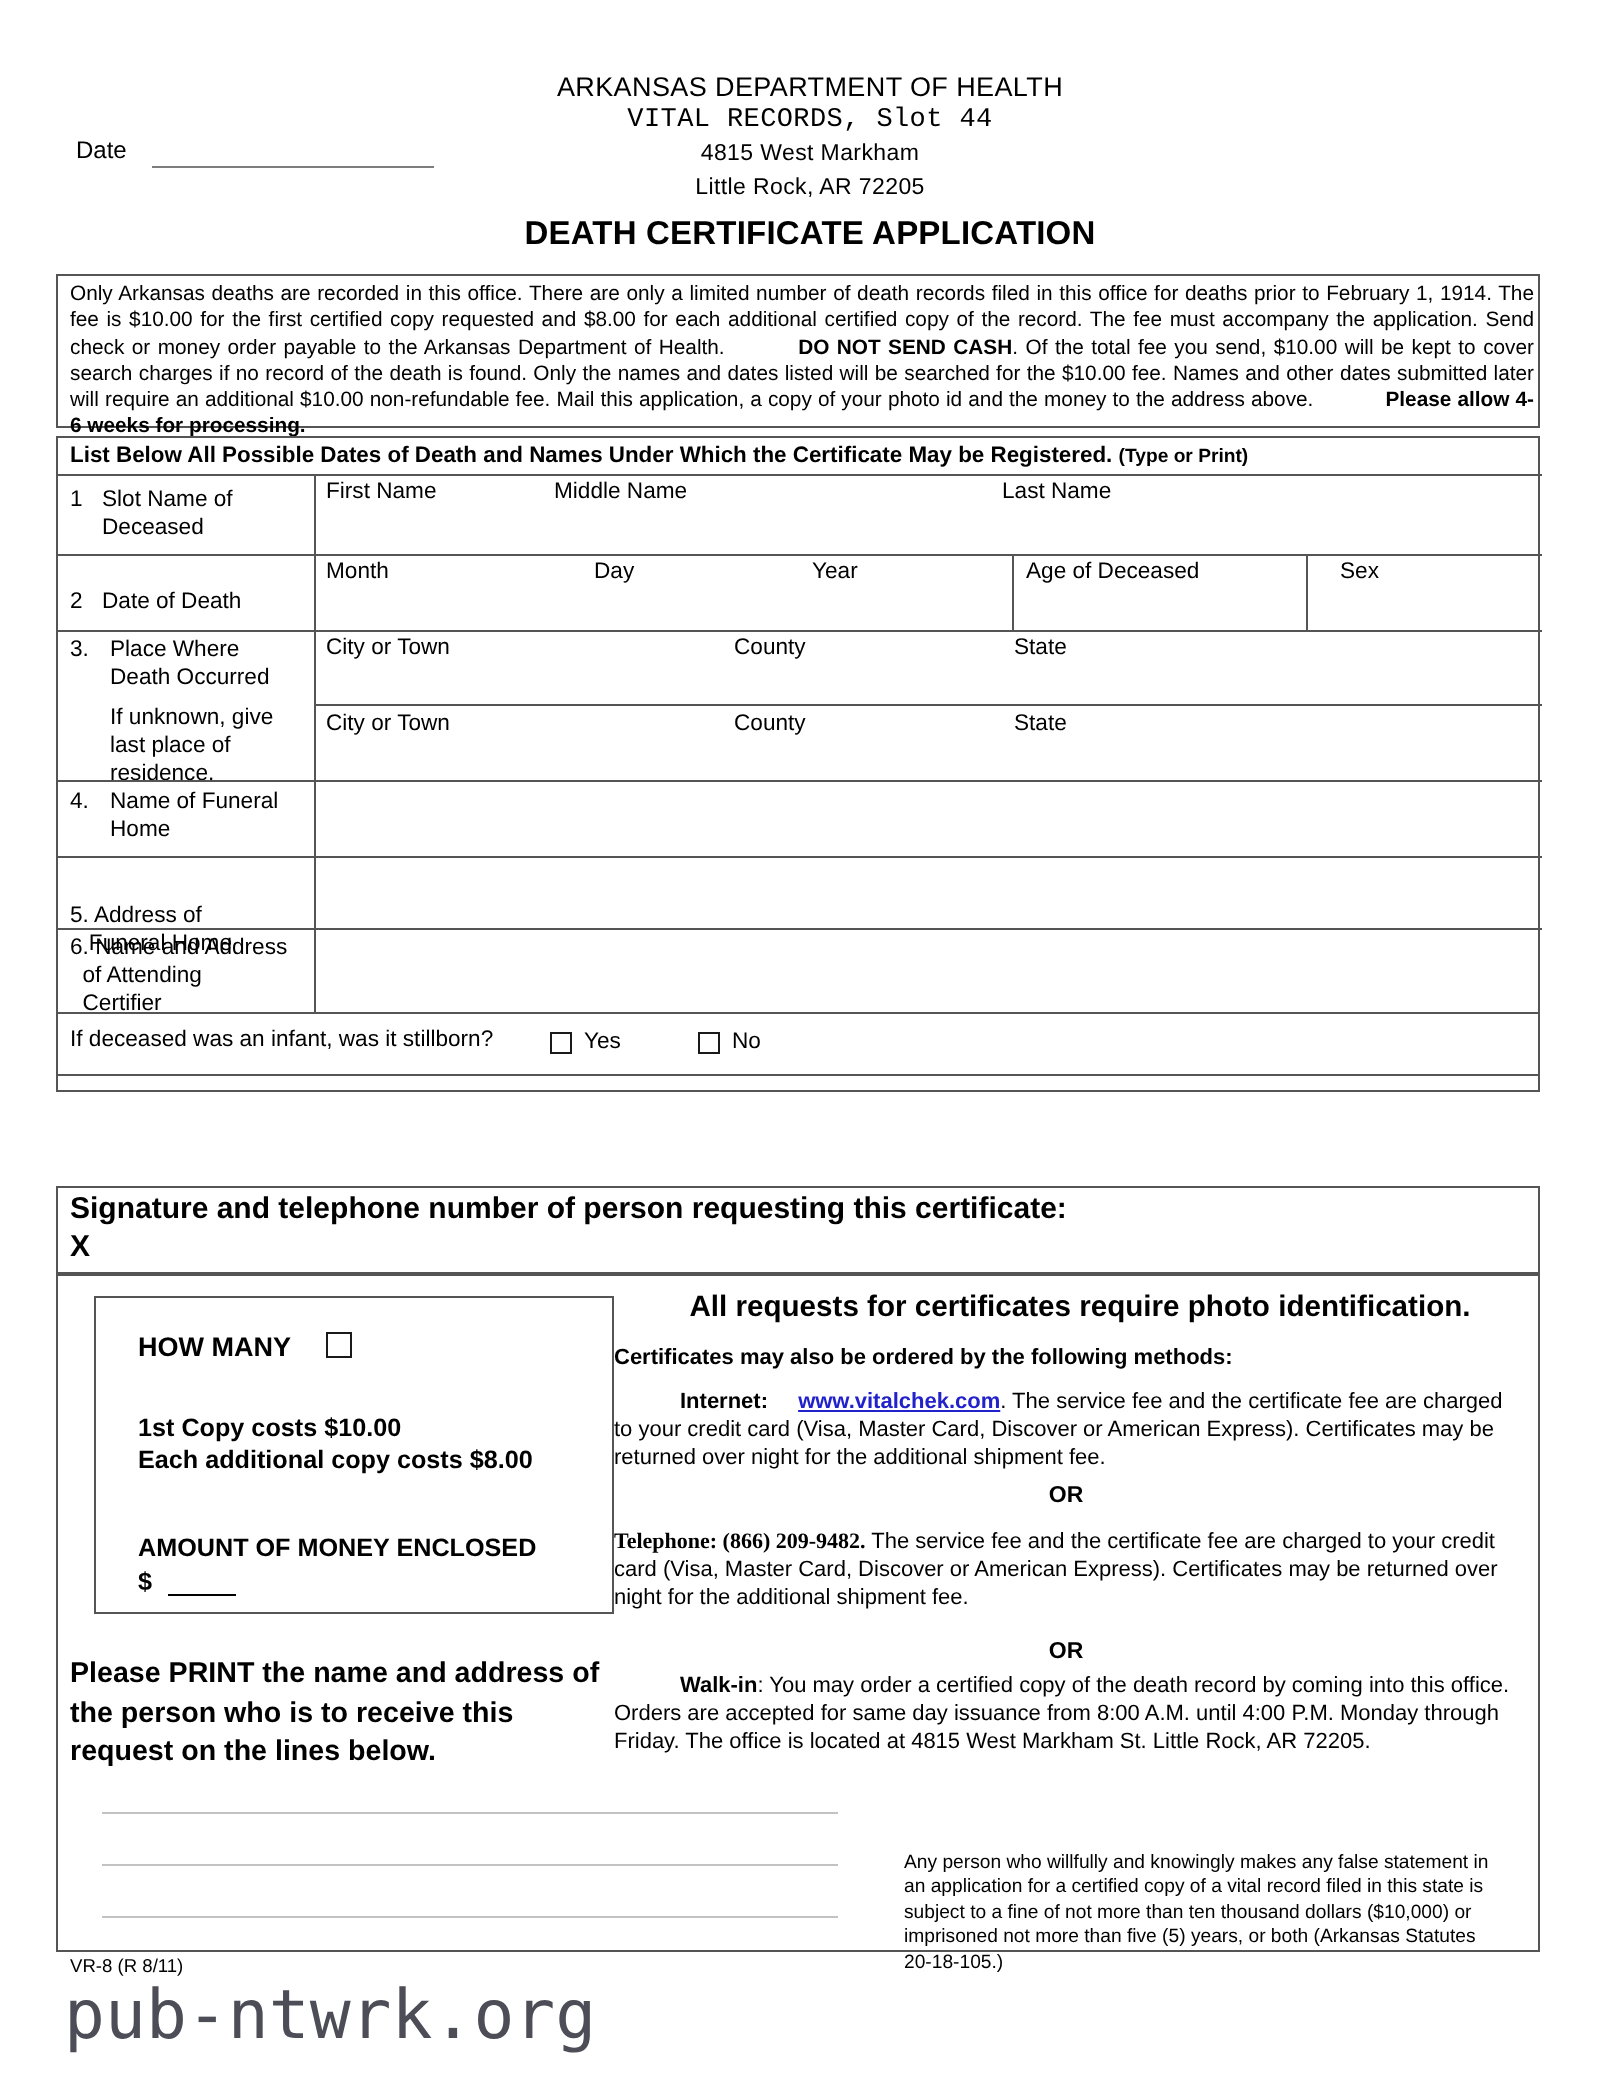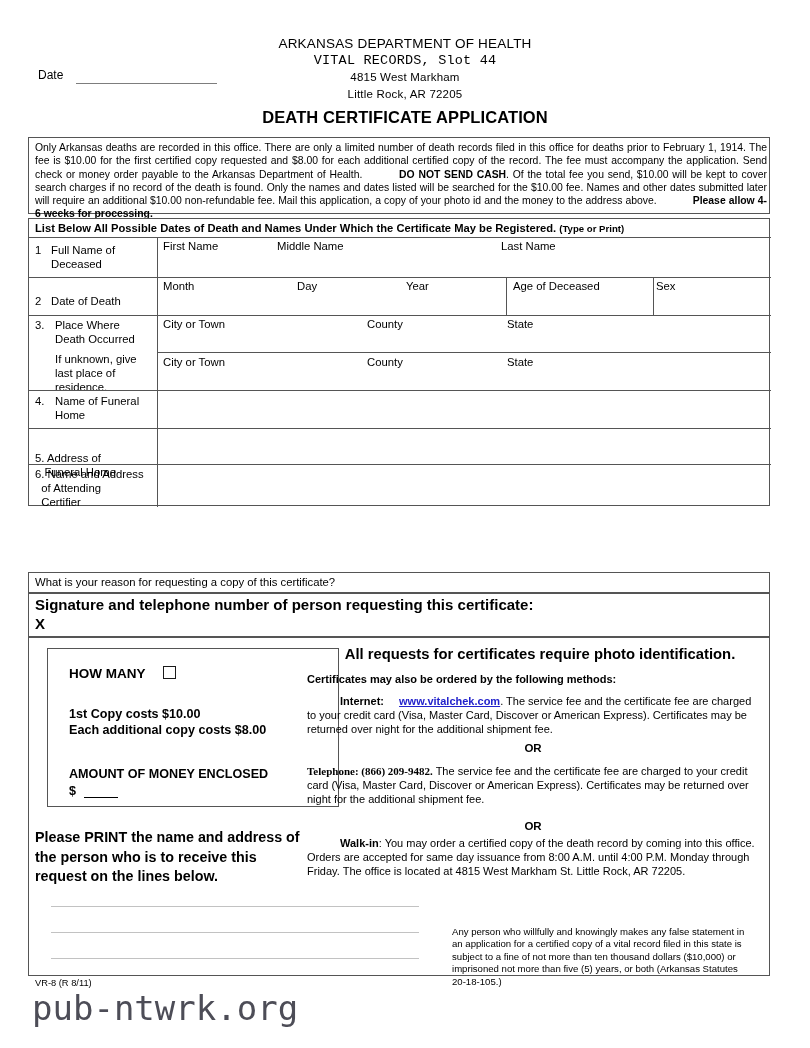--- a/index.html
+++ b/index.html
@@ -77,21 +77,21 @@
     width: 732px;
     font-size: 10.4px;
     line-height: 13.3px;
     text-align: justify;
   }
   .b { font-weight: bold; margin-left: 33px; }
 
   
   #form-box {
     left: 28px; top: 218px;
-    width: 742px; height: 288px; padding-left: 43px;
+    width: 742px; height: 328px; padding-left: 43px;
   }
   .hline { position: absolute; left: 0; width: 742px; border-top: 1.3px solid #555; }
   .vline { position: absolute; border-left: 1.3px solid #555; }
 
   .rowhdr {
     position: absolute;
     left: 6px;
     font-size: 11.2px;
     font-weight: bold;
   }
@@ -140,21 +140,21 @@
     font-size: 15px;
     font-weight: bold;
   }
 
   
   #bottom-box { left: 28px; top: 637px; width: 742px; height: 339px; }
 
   #howmany-box {
     position: absolute;
     left: 18px; top: 10px;
-    width: 292px; height: 159px;
+    width: 260px; height: 159px;
     box-sizing: border-box;
     border: 1.3px solid #555;
     background: #fff;
   }
   .hm-title {
     position: absolute;
     left: 21px; top: 17px;
     font-size: 13.5px; font-weight: bold;
   }
   .hm-chk {
@@ -288,36 +288,36 @@
     <div class="ntxt"><span>Only Arkansas deaths are recorded in this office.  There are only a limited number of death records filed in this office for deaths prior to February 1, 1914.  The fee is $10.00 for the first certified copy requested and $8.00 for each additional certified copy of the record.  The fee must accompany the application.  Send check or money order payable to the Arkansas Department of Health.  </span><span class="b">DO NOT SEND CASH</span><span>.  Of the total fee you send, $10.00 will be kept to cover search charges if no record of the death is found.  Only the names and dates listed will be searched for the $10.00 fee.  Names and other dates submitted later will require an additional $10.00 non-refundable fee.  Mail this application, a copy of your photo id and the money to the address above.  </span><span class="b">Please allow 4-6 weeks for processing.</span></div>
   </div>
 
   <div class="box" id="form-box">
 
     <div class="rowhdr" style="top:3px;"><span>List Below All Possible Dates of Death and Names Under Which the Certificate May be Registered.</span> <span style="font-size:9.6px;font-weight:bold;">(Type or Print)</span></div>
     <div class="hline" style="top:18px;"></div>
 
     <div class="vline" style="left:128px; top:18px; height:270px;"></div>
     <div class="lbl-num" style="left:6px; top:24px;">1</div>
-    <div class="lbl-num" style="left:22px; top:24px; white-space:pre;">Full Name of
+    <div class="lbl-num" style="left:22px; top:24px; white-space:pre;">Slot Name of
 Deceased</div>
     <div class="cell-lbl" style="left:134px; top:21px;">First Name</div>
     <div class="cell-lbl" style="left:248px; top:21px;">Middle Name</div>
     <div class="cell-lbl" style="left:472px; top:21px;">Last Name</div>
     <div class="hline" style="top:58px;"></div>
 
     <div class="lbl-num" style="left:6px; top:75px;">2</div>
     <div class="lbl-num" style="left:22px; top:75px; white-space:pre;">Date of Death</div>
     <div class="cell-lbl" style="left:134px; top:61px;">Month</div>
     <div class="cell-lbl" style="left:268px; top:61px;">Day</div>
     <div class="cell-lbl" style="left:377px; top:61px;">Year</div>
     <div class="vline" style="left:477px; top:58px; height:38px;"></div>
     <div class="cell-lbl" style="left:484px; top:61px;">Age of Deceased</div>
     <div class="vline" style="left:624px; top:58px; height:38px;"></div>
-    <div class="cell-lbl" style="left:627px; top:61px;">Sex</div>
+    <div class="cell-lbl" style="left:641px; top:61px;">Sex</div>
     <div class="hline" style="top:96px;"></div>
 
     <div class="lbl-num" style="left:6px; top:99px;">3.</div>
     <div class="lbl-num" style="left:26px; top:99px; white-space:pre;">Place Where
 Death Occurred</div>
     <div class="cell-lbl" style="left:134px; top:99px;">City or Town</div>
     <div class="cell-lbl" style="left:338px; top:99px;">County</div>
     <div class="cell-lbl" style="left:478px; top:99px;">State</div>
     <div class="hline" style="top:133px; left:128px; width:614px;"></div>
 
@@ -336,25 +336,29 @@
 
     <div class="lbl-num" style="left:6px; top:212px; white-space:pre;margin-top:20px;"><span>5.</span> <span>Address of
    Funeral Home</span></div>
     <div class="hline" style="top:245px;"></div>
 
     <div class="lbl-num" style="left:6px; top:248px; white-space:pre;"><span>6.</span> <span>Name and Address
   of Attending
   Certifier</span></div>
   </div>
 
-
-
-  <div class="box" id="reason-box">
-    <div class="qtext" style="top:3px;">What is your reason for requesting a copy of this certificate?</div>
-  </div>
+  <div class="box" id="still-box">
+    <div class="qtext">If deceased was an infant, was it stillborn?</div>
+    <div class="chk" style="left:246px; top:9px;"></div>
+    <div class="chk-lbl" style="left:263px; top:8px;">Yes</div>
+    <div class="chk" style="left:320px; top:9px;"></div>
+    <div class="chk-lbl" style="left:337px; top:8px;">No</div>
+  </div>
+
+
 
   <div class="box" id="sig-box">
     <div class="sig-title">Signature and telephone number of person requesting this certificate:</div>
     <div class="sig-x">X</div>
   </div>
 
   <div class="box" id="bottom-box">
 
     <div id="howmany-box">
       <div class="hm-title">HOW MANY</div>

